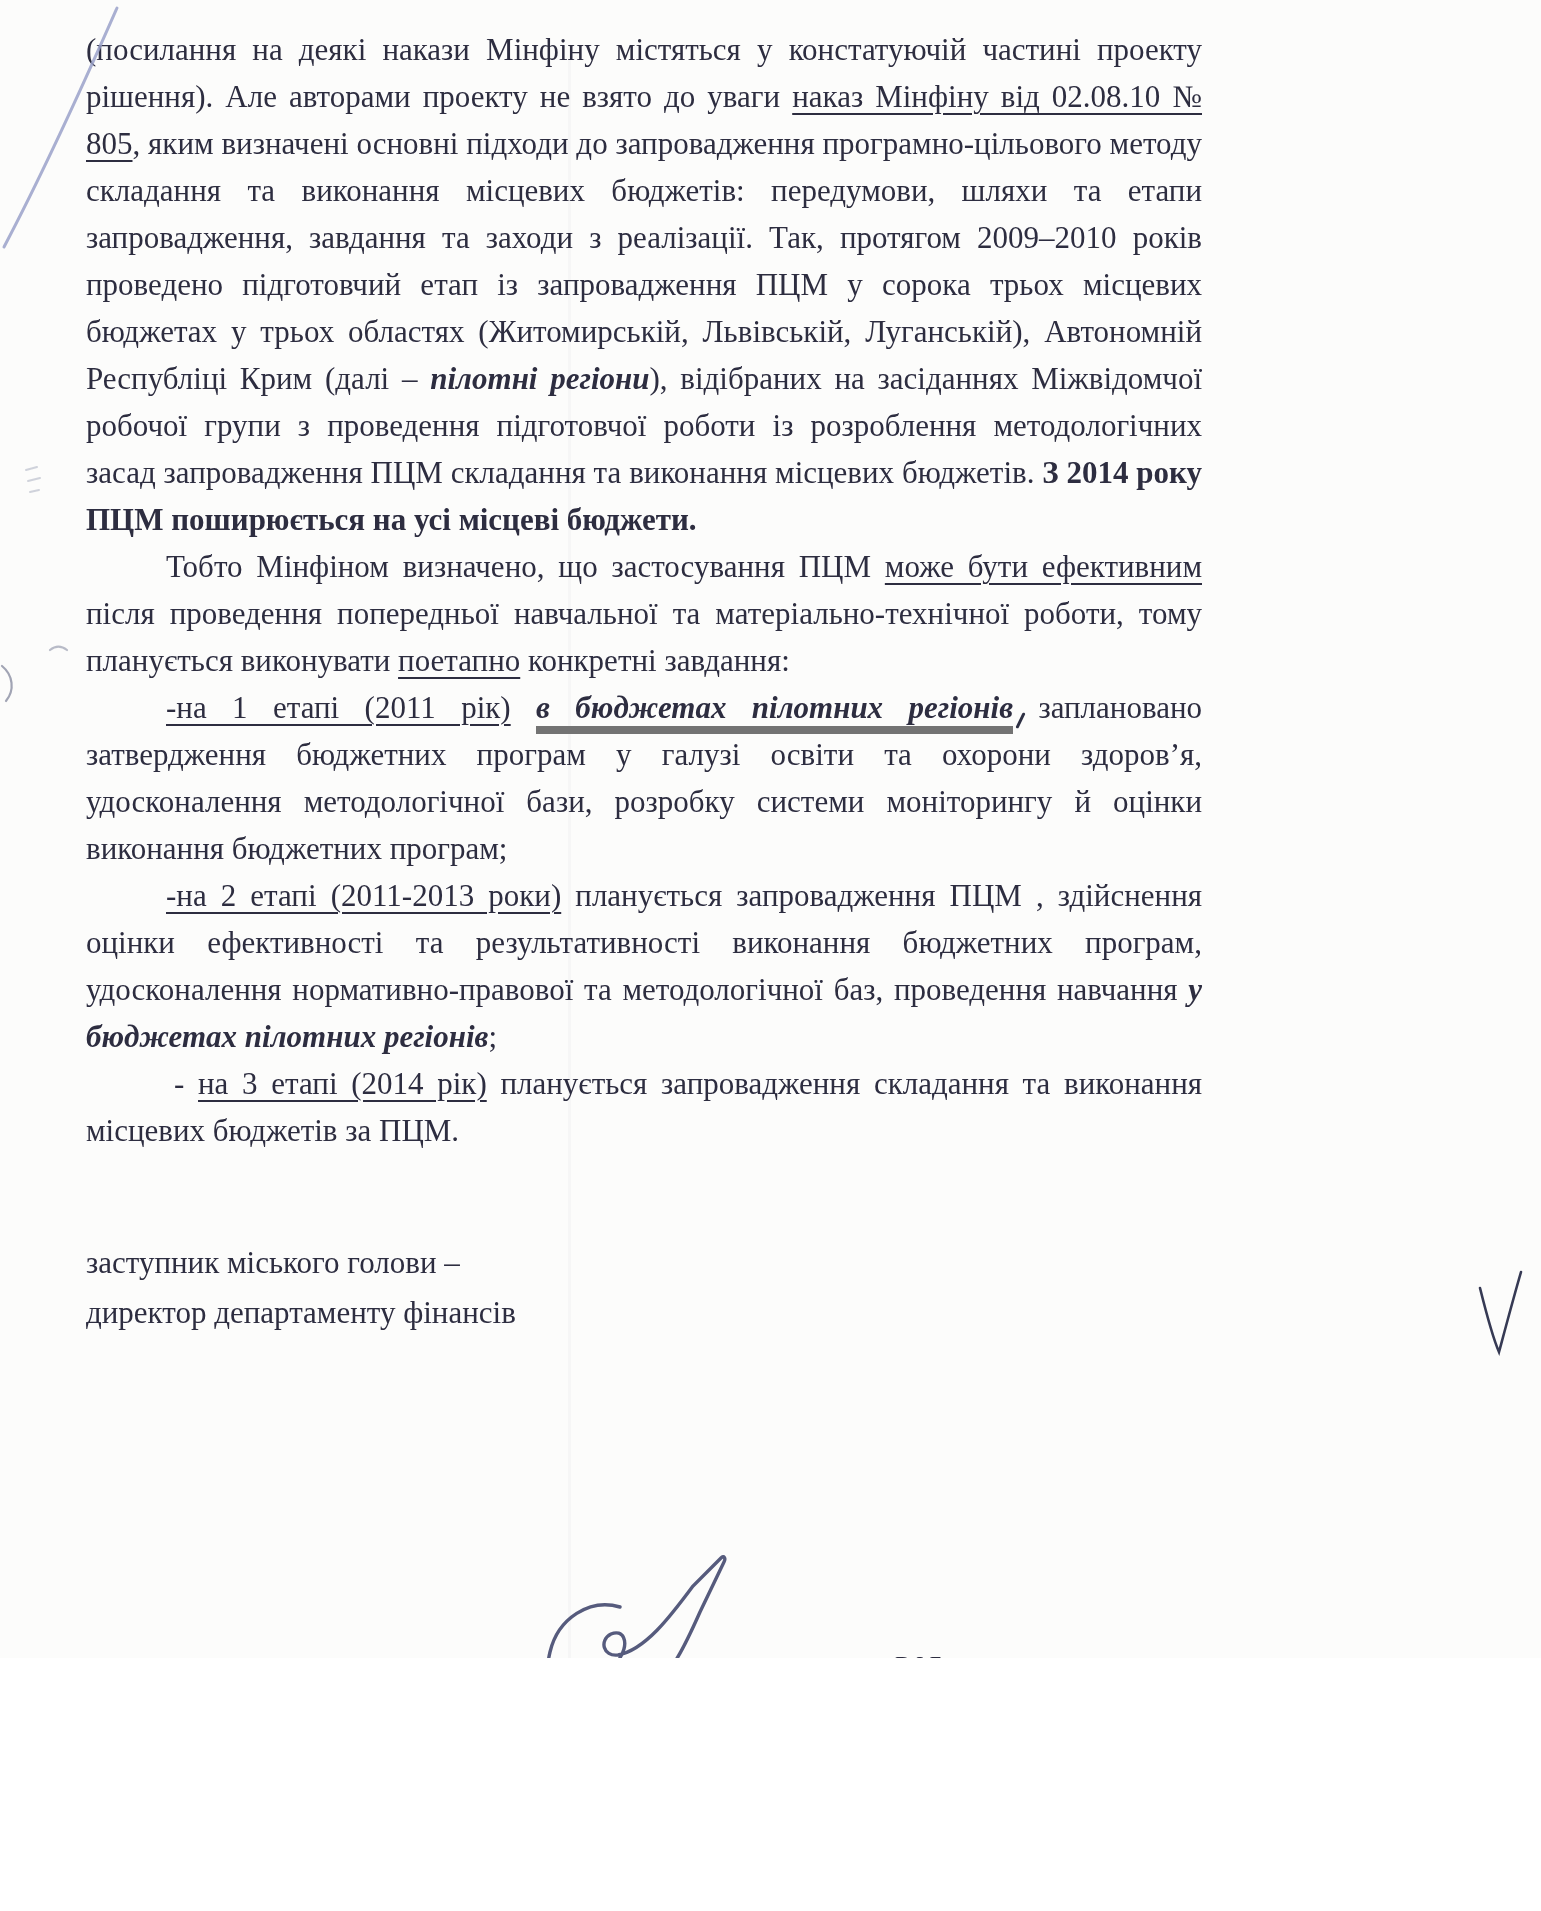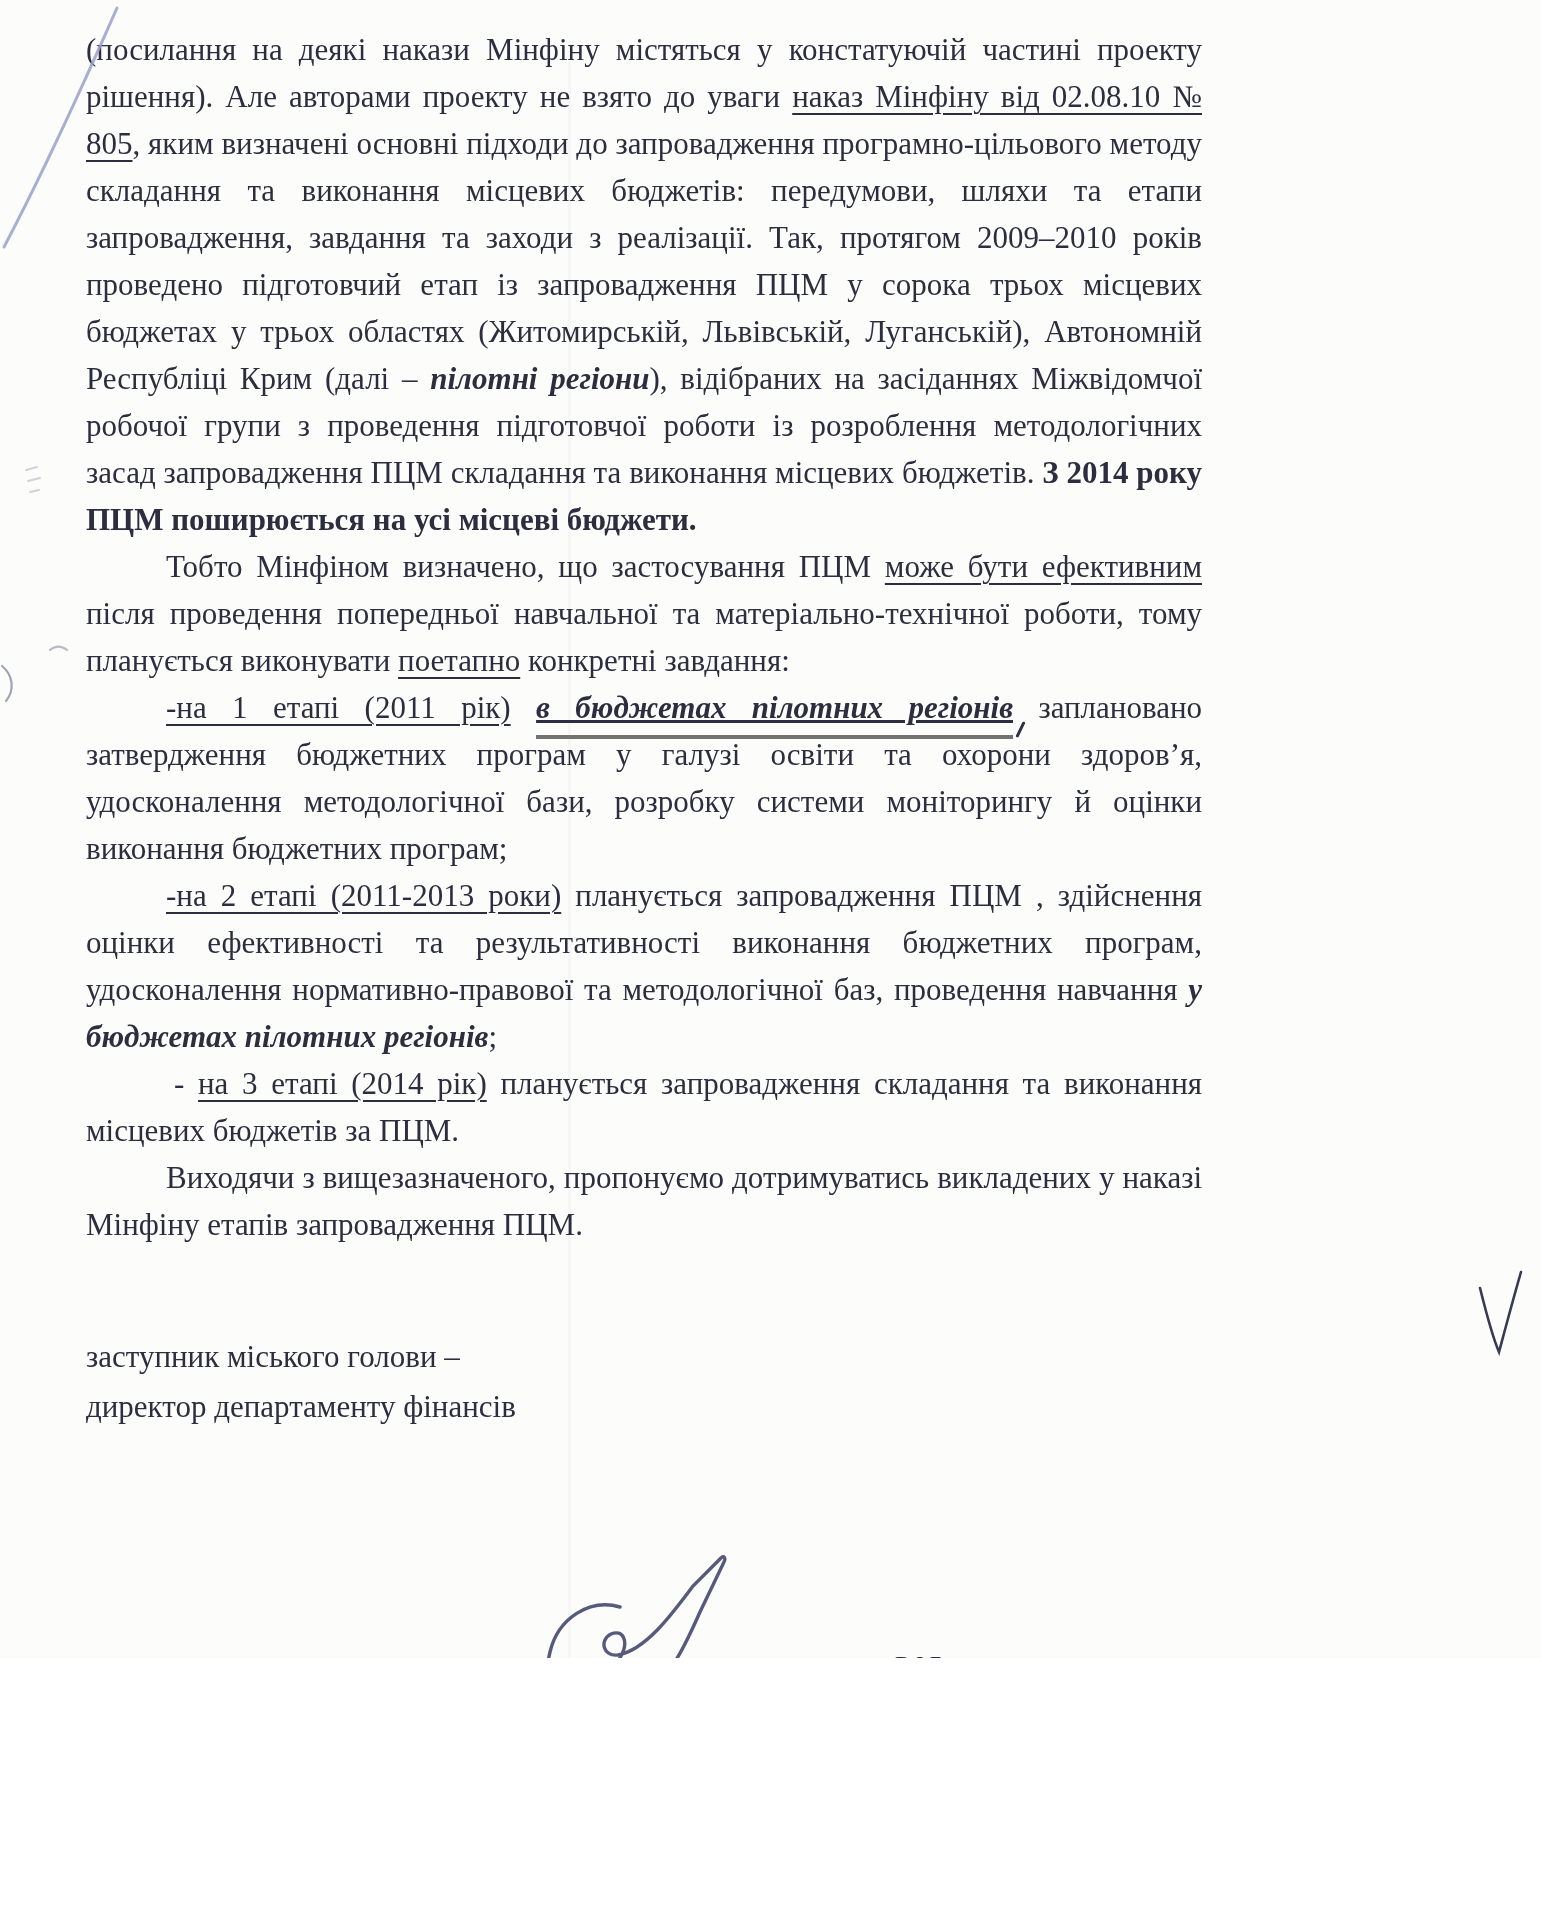--- a/index.html
+++ b/index.html
@@ -29,24 +29,23 @@
   .mt-c { margin-top:24px; }
   .u {
     text-decoration:underline;
     text-decoration-thickness:2px;
     text-underline-offset:6px;
   }
   .b  { font-weight:bold; }
   .bi { font-weight:bold; font-style:italic; }
   .hand {
     font-weight:bold; font-style:italic;
-    border-bottom:4px solid #737373;
-    padding-bottom:10px;
+    border-bottom:8px solid #737373;
+    padding-bottom:1px;
     position:relative;
-    text-decoration:underline;
   }
   .hand::after {
     content:""; position:absolute; right:-9px; bottom:-3px;
     width:3px; height:17px; background:#2e3044;
     transform:rotate(26deg); border-radius:2px;
   }
   .closing {
     margin-top:84px;
     text-align:left;
     font-size:31px; line-height:50px;
@@ -77,21 +76,20 @@
 
     <p class="ind mt-a"><span>Тобто Мінфіном визначено, що застосування ПЦМ </span><span class="u">може бути ефективним</span><span> після проведення попередньої навчальної та матеріально-технічної роботи, тому планується виконувати </span><span class="u">поетапно</span><span> конкретні завдання:</span></p>
 
     <p class="ind"><span class="u">-на 1 етапі (2011 рік)</span><span> </span><span class="hand">в бюджетах пілотних регіонів</span><span> заплановано затвердження бюджетних програм у галузі освіти та охорони здоров’я, удосконалення методологічної бази, розробку системи моніторингу й оцінки виконання бюджетних програм;</span></p>
 
     <p class="ind"><span class="u">-на 2 етапі (2011-2013 роки)</span><span> планується запровадження ПЦМ , здійснення оцінки ефективності та результативності виконання бюджетних програм, удосконалення нормативно-правової та методологічної баз, проведення навчання </span><span class="bi">у бюджетах пілотних регіонів</span><span>;</span></p>
 
     <p class="ind2"><span>- </span><span class="u">на 3 етапі (2014 рік)</span><span> планується запровадження складання та виконання місцевих бюджетів за ПЦМ.</span></p>
 
 
-    <p class="ind mt-c"><span>Виходячи з вищезазначеного, пропонуємо дотримуватись викладених у наказі Мінфіну етапів запровадження ПЦМ.</span></p>
 
     <div class="closing">
       <div>заступник міського голови –</div>
       <div>директор департаменту фінансів</div>
     </div>
 
   </div>
 
   <div class="signer-name">В.І.Бондаренко</div>
 

